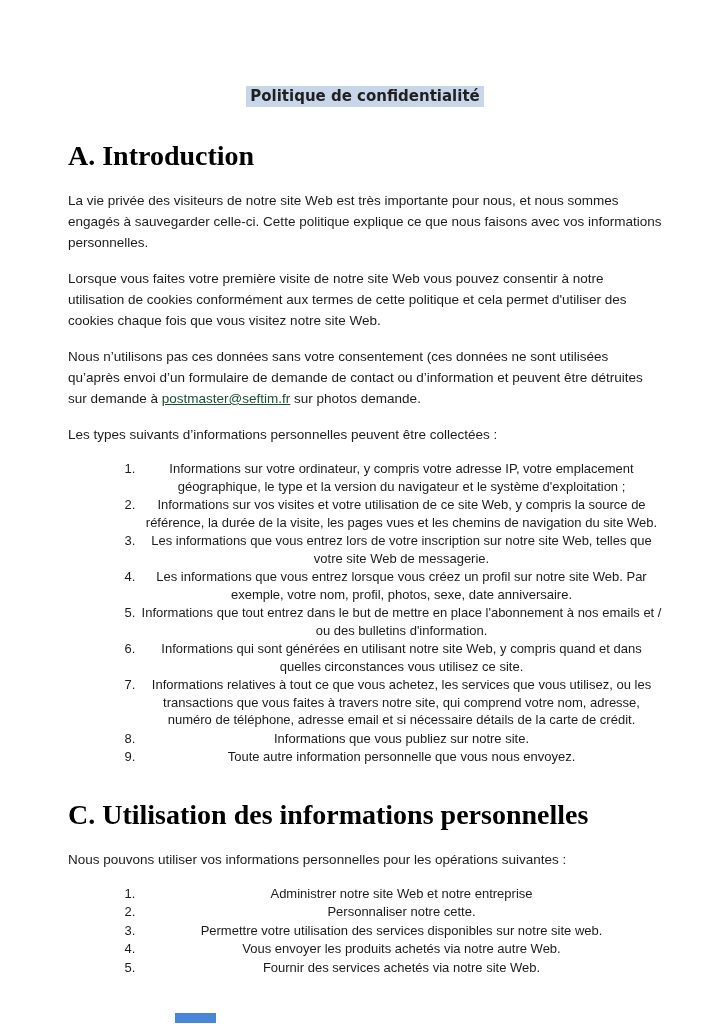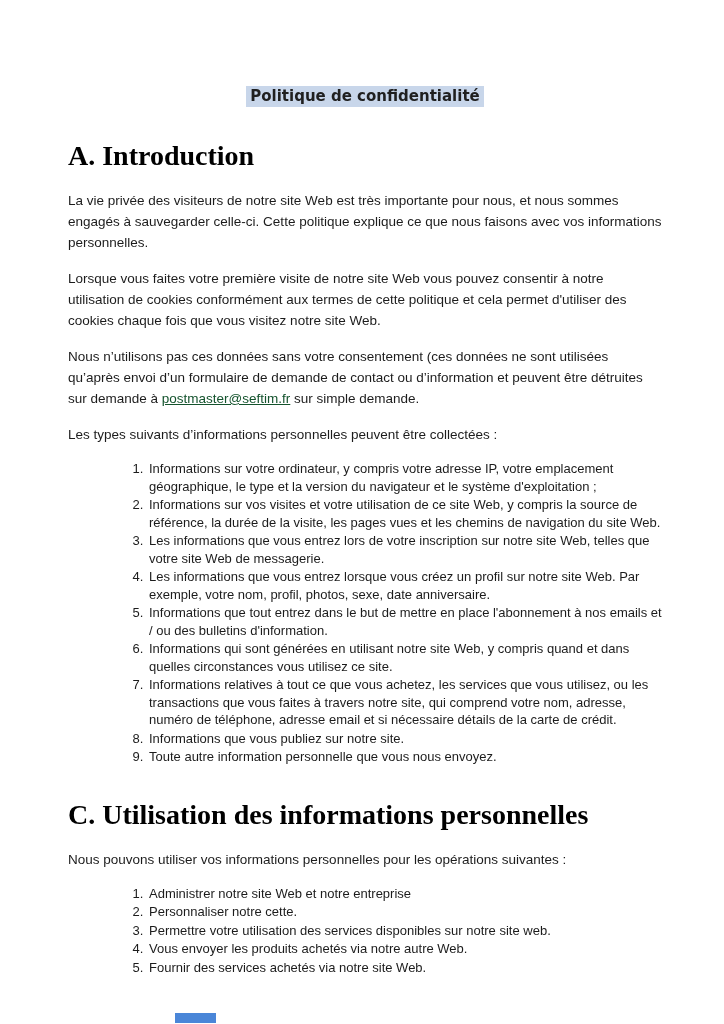--- a/index.html
+++ b/index.html
@@ -51,22 +51,23 @@
     text-decoration: underline;
     cursor: pointer;
   }
   ol.doc-list {
     margin: 12px 0 24px 42px;
     padding-left: 25px;
     font-size: 13px;
     line-height: 17.5px;
   }
   ol.doc-list li {
-    margin: 0 0 1px 12px;
+    margin: 0 0 1px 4px;
     padding-left: 2px;
+    text-align: center;
   }
   .selection-artifact {
     position: absolute;
     left: 175px;
     top: 1013px;
     width: 41px;
     height: 10px;
     background: #4a86d8;
   }
 </style>
@@ -79,21 +80,21 @@
     <span class="highlight">Politique de confidentialité</span>
   </div>
 
   <h1 class="sec-heading">A. Introduction</h1>
 
   <p class="body-text">La vie privée des visiteurs de notre site Web est très importante pour nous, et nous sommes engagés à sauvegarder celle-ci. Cette politique explique ce que nous faisons avec vos informations personnelles.</p>
 
   <p class="body-text">Lorsque vous faites votre première visite de notre site Web vous pouvez consentir à notre utilisation de cookies conformément aux termes de cette politique et cela permet d'utiliser des cookies chaque fois que vous visitez notre site Web.</p>
 
 
-  <p class="body-text"><span>Nous n’utilisons pas ces données sans votre consentement (ces données ne sont utilisées qu’après envoi d’un formulaire de demande de contact ou d’information et peuvent être détruites sur demande à </span><a class="email-link">postmaster@seftim.fr</a><span> sur simple demande.</span></p>
+  <p class="body-text"><span>Nous n’utilisons pas ces données sans votre consentement (ces données ne sont utilisées qu’après envoi d’un formulaire de demande de contact ou d’information et peuvent être détruites sur demande à </span><a class="email-link">postmaster@seftim.fr</a><span> sur photos demande.</span></p>
 
   <p class="body-text">Les types suivants d’informations personnelles peuvent être collectées :</p>
 
   <ol class="doc-list">
     <li>Informations sur votre ordinateur, y compris votre adresse IP, votre emplacement géographique, le type et la version du navigateur et le système d'exploitation ;</li>
     <li>Informations sur vos visites et votre utilisation de ce site Web, y compris la source de référence, la durée de la visite, les pages vues et les chemins de navigation du site Web.</li>
     <li>Les informations que vous entrez lors de votre inscription sur notre site Web, telles que votre site Web de messagerie.</li>
     <li>Les informations que vous entrez lorsque vous créez un profil sur notre site Web. Par exemple, votre nom, profil, photos, sexe, date anniversaire.</li>
     <li>Informations que tout entrez dans le but de mettre en place l'abonnement à nos emails et / ou des bulletins d'information.</li>
     <li>Informations qui sont générées en utilisant notre site Web, y compris quand et dans quelles circonstances vous utilisez ce site.</li>

